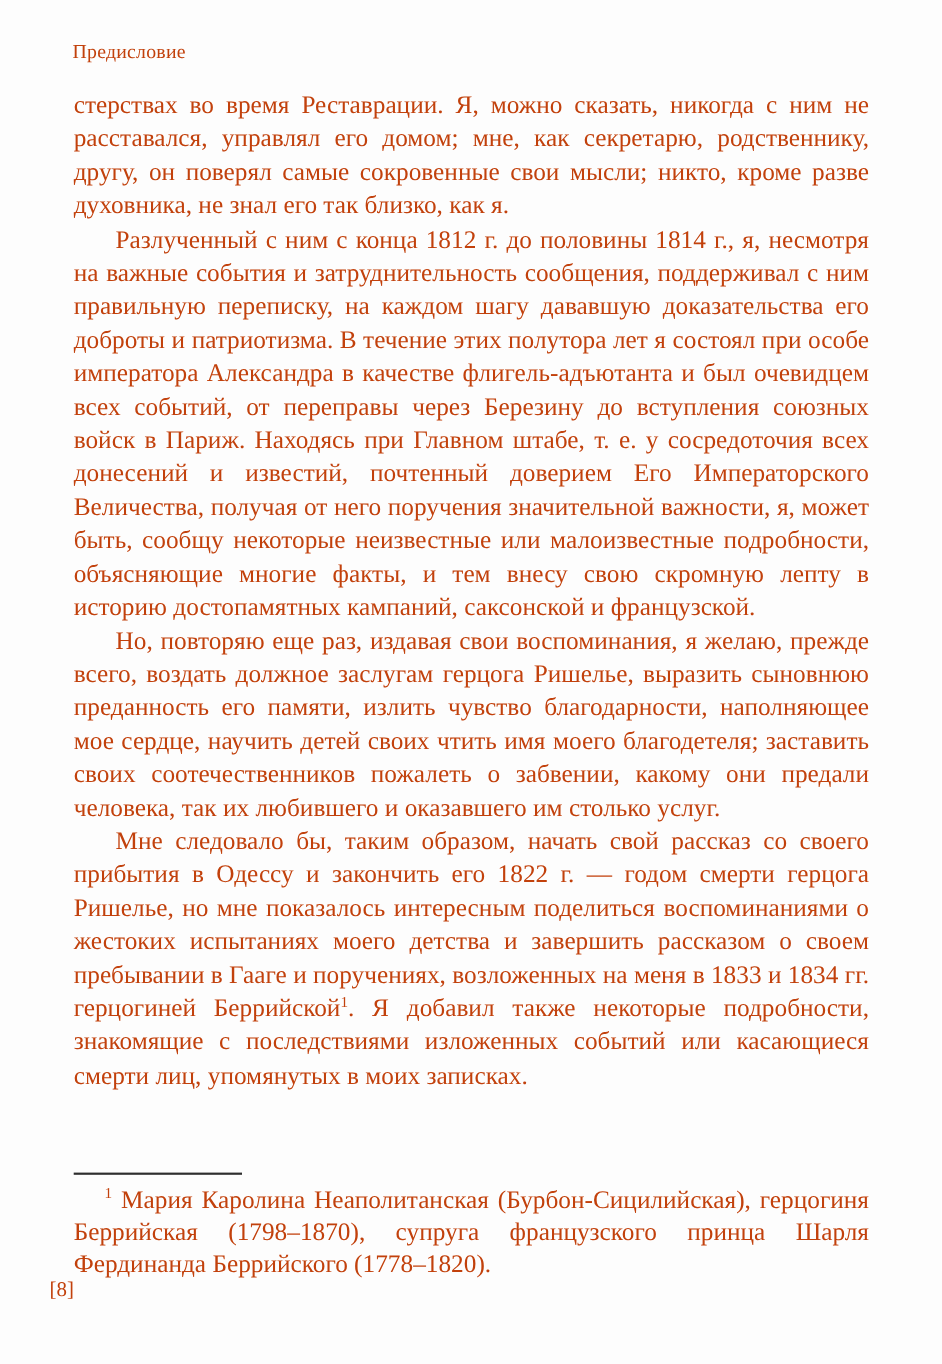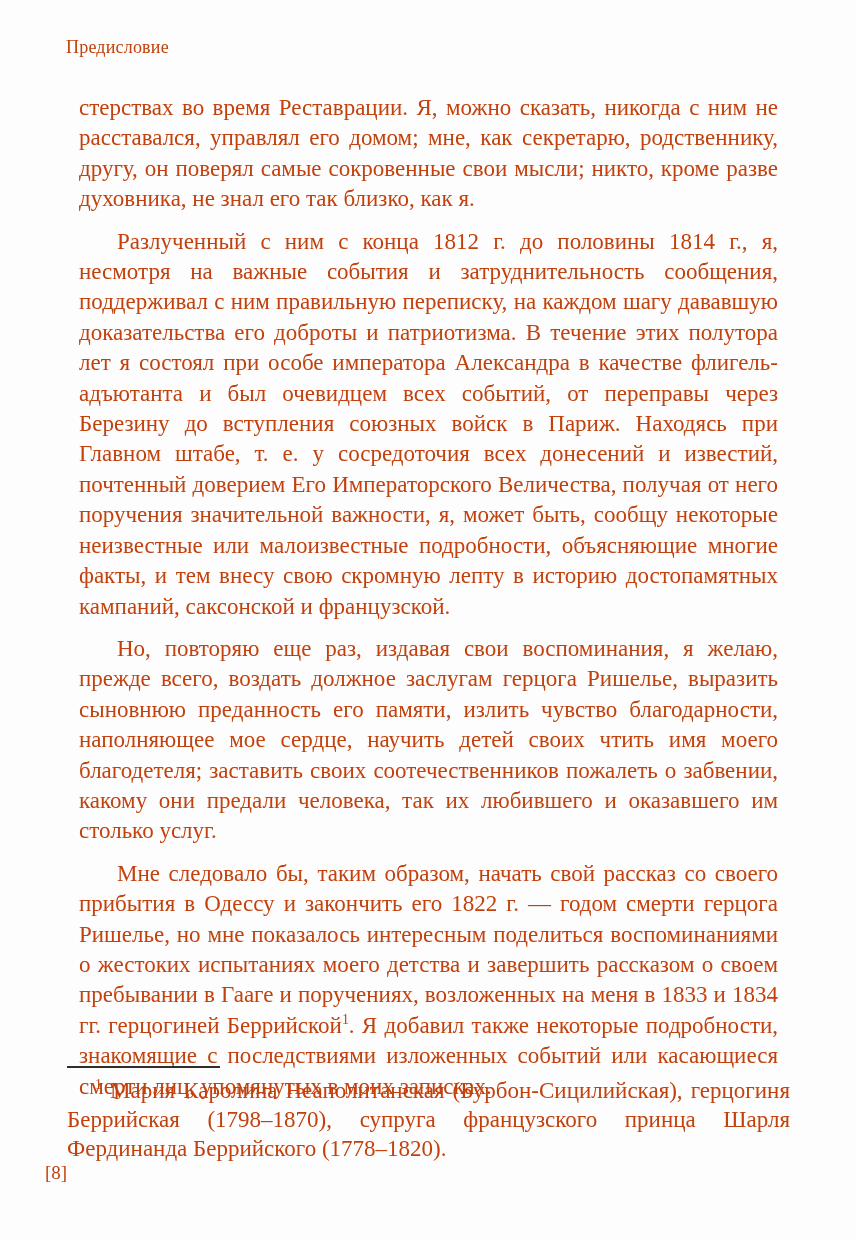--- a/index.html
+++ b/index.html
@@ -28,21 +28,21 @@
     position: absolute;
     top: 81px;
     left: 67px;
     width: 723px;
     font-size: 23px;
     line-height: 30.4px;
     text-align: justify;
     hyphens: auto;
   }
   .body-text p {
-    margin: 12px;
+    margin: 0;
     padding: 0;
   }
   .body-text p.indent {
     text-indent: 38px;
   }
   sup.fn-ref {
     font-size: 0.6em;
     line-height: 0;
     vertical-align: super;
   }

